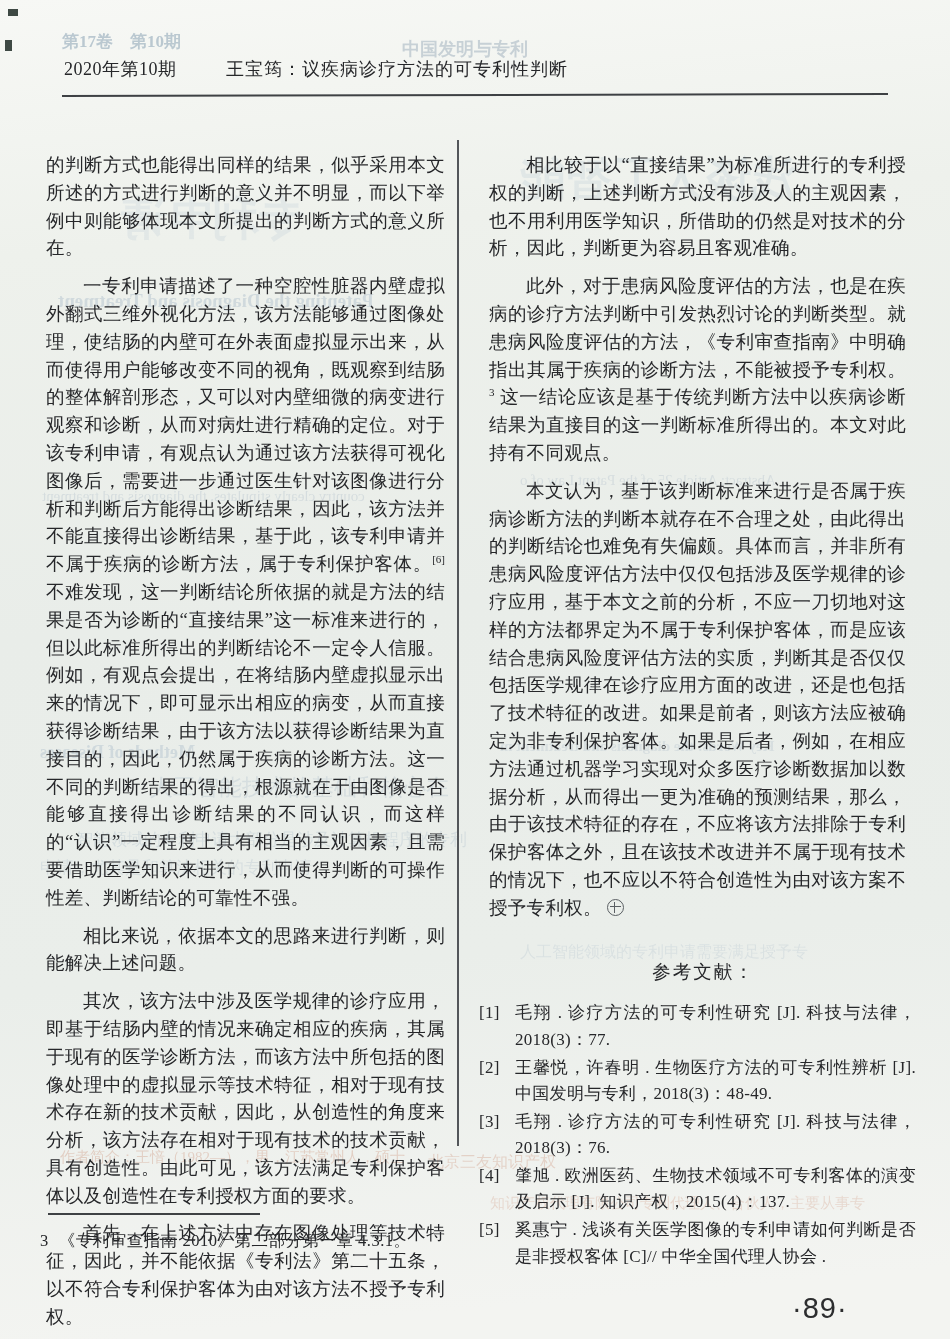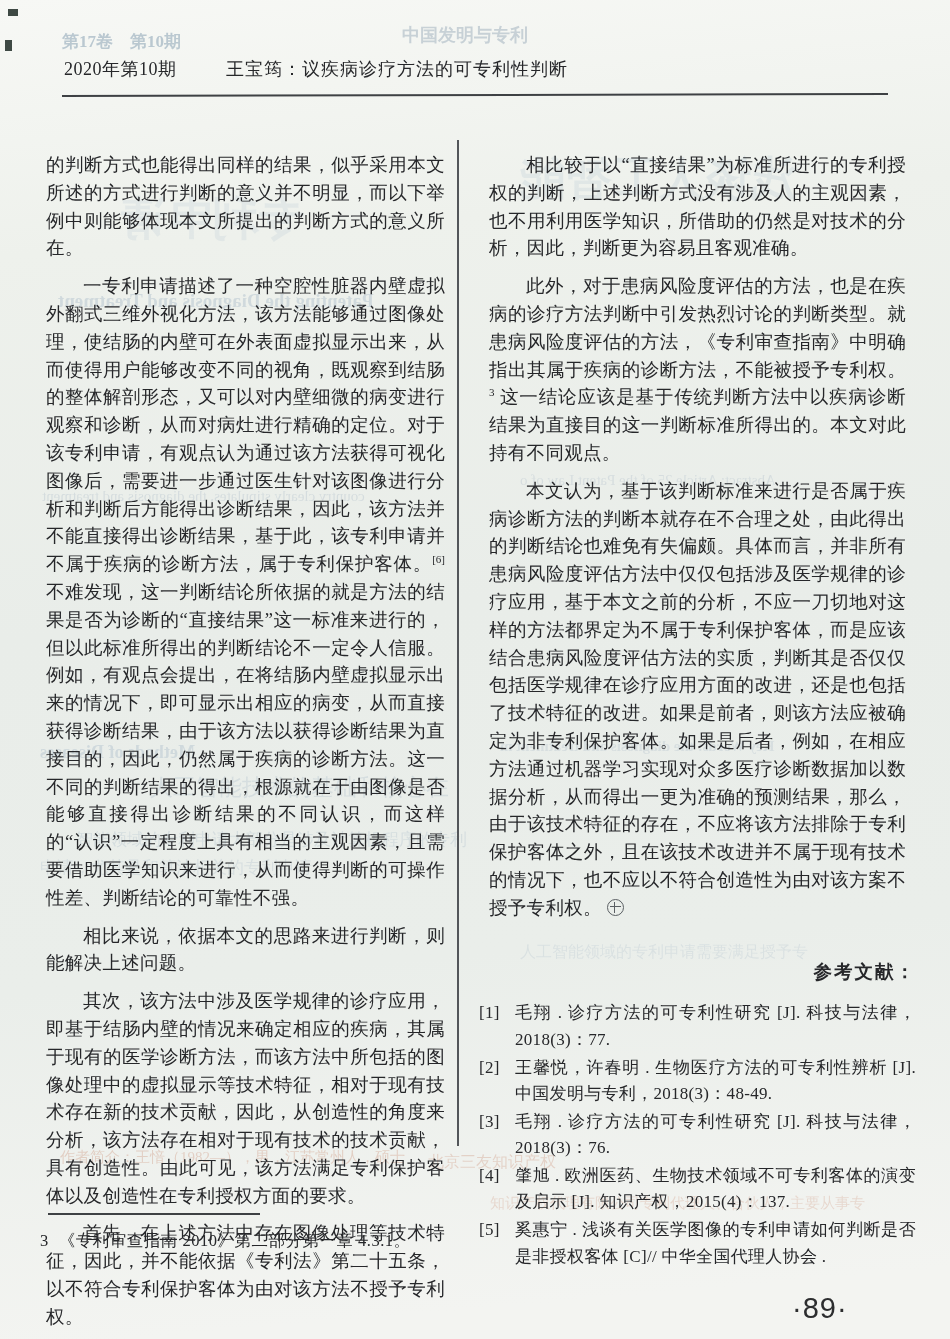--- a/index.html
+++ b/index.html
@@ -36,21 +36,21 @@
   .col p.indent{text-indent:2em;}
   sup.note{font-size:11px;vertical-align:super;line-height:0;letter-spacing:0;}
 
   
   .endmark{display:inline-block;position:relative;width:15px;height:15px;border:1.4px solid #5a5f63;
     border-radius:50%;vertical-align:-2px;margin-left:5px;}
   .endmark::before{content:"";position:absolute;left:6.2px;top:2px;bottom:2px;border-left:1.3px solid #5a5f63;}
   .endmark::after{content:"";position:absolute;top:6.2px;left:2px;right:2px;border-top:1.3px solid #5a5f63;}
 
   
-  .refs-heading{font-weight:bold;font-size:18.5px;letter-spacing:2px;margin:36px 0 14px 12px;text-align:right;}
+  .refs-heading{font-weight:normal;font-size:18.5px;letter-spacing:2px;margin:36px 0 14px 12px;text-align:center;}
   .ref-row{display:flex;font-size:17px;line-height:26.6px;margin-bottom:1px;}
   .ref-no{flex:none;width:36px;}
   .ref-text{flex:1;text-align:justify;}
 
   
   .fn-rule{position:absolute;left:48px;top:1213px;width:212px;height:2px;background:#3e4144;}
   .fn{position:absolute;left:40px;top:1230px;width:432px;font-size:16.5px;letter-spacing:.5px;}
   .fn .fn-marker{margin-right:10px;}
 
   
@@ -60,21 +60,21 @@
 </head>
 <body>
 
 <div class="page">
 
   <div class="speck speck1"></div>
   <div class="speck speck2"></div>
 
   <div id="ghost-layer">
       <div class="ghost" style="left: 62px; top: 30px; font-size: 17px; color: rgb(139, 163, 181); opacity: 0.55; font-weight: bold;">第17卷　第10期</div>
-      <div class="ghost" style="left: 402px; top: 23px; font-size: 18px; color: rgb(156, 173, 187); opacity: 0.5; font-weight: bold;">中国发明与专利</div>
+      <div class="ghost" style="left: 402px; top: 37px; font-size: 18px; color: rgb(156, 173, 187); opacity: 0.5; font-weight: bold;">中国发明与专利</div>
       <div class="ghost mir" style="left: 520px; top: 148px; font-size: 46px; color: rgb(126, 156, 186); opacity: 0.12; font-weight: bold;">浅谈人工智能</div>
       <div class="ghost mir" style="left: 120px; top: 188px; font-size: 46px; color: rgb(126, 156, 186); opacity: 0.11; font-weight: bold;">专利申请</div>
       <div class="ghost mir" style="left: 58px; top: 290px; font-size: 19px; color: rgb(143, 166, 189); opacity: 0.3; font-weight: bold;">Patenting the Diagnosis and Treatment</div>
       <div class="ghost mir" style="left: 42px; top: 488px; font-size: 15px; color: rgb(165, 181, 197); opacity: 0.3;">country clearly stipulates, the diagnosis and treatment</div>
       <div class="ghost mir" style="left: 40px; top: 742px; font-size: 18px; color: rgb(143, 166, 189); opacity: 0.28; font-weight: bold;">Methods of Diseases</div>
       <div class="ghost" style="left: 150px; top: 772px; font-size: 23px; color: rgb(136, 160, 184); opacity: 0.2;">人工智能技术的基础和核心在</div>
       <div class="ghost" style="left: 40px; top: 828px; font-size: 17px; color: rgb(136, 160, 184); opacity: 0.2; margin-left: 36px;">智能领域的专利申请大部分是涉及计算机程序的专利</div>
       <div class="ghost" style="left: 40px; top: 856px; font-size: 17px; color: rgb(136, 160, 184); opacity: 0.18;">申请，尤其是和算法相关的专利申请</div>
       <div class="ghost mir" style="left: 520px; top: 472px; font-size: 15px; color: rgb(165, 181, 197); opacity: 0.28;">Abstract: Article 25 of the Patent Law of o</div>
       <div class="ghost mir" style="left: 500px; top: 738px; font-size: 15px; color: rgb(165, 181, 197); opacity: 0.26; font-weight: bold;">Key Words: the diagnosis and treatment m</div>

